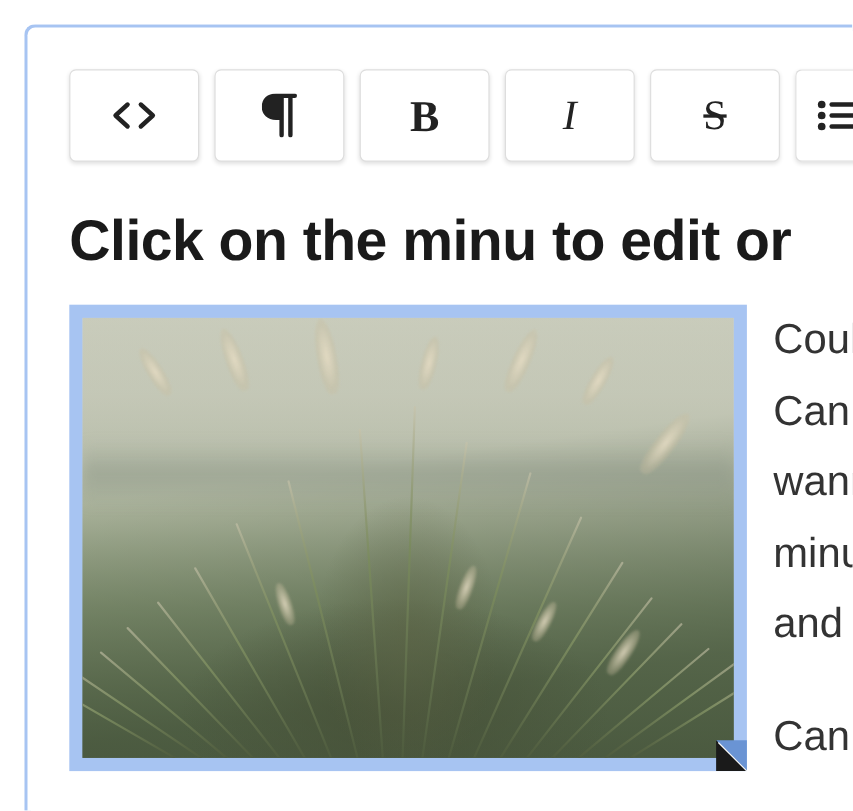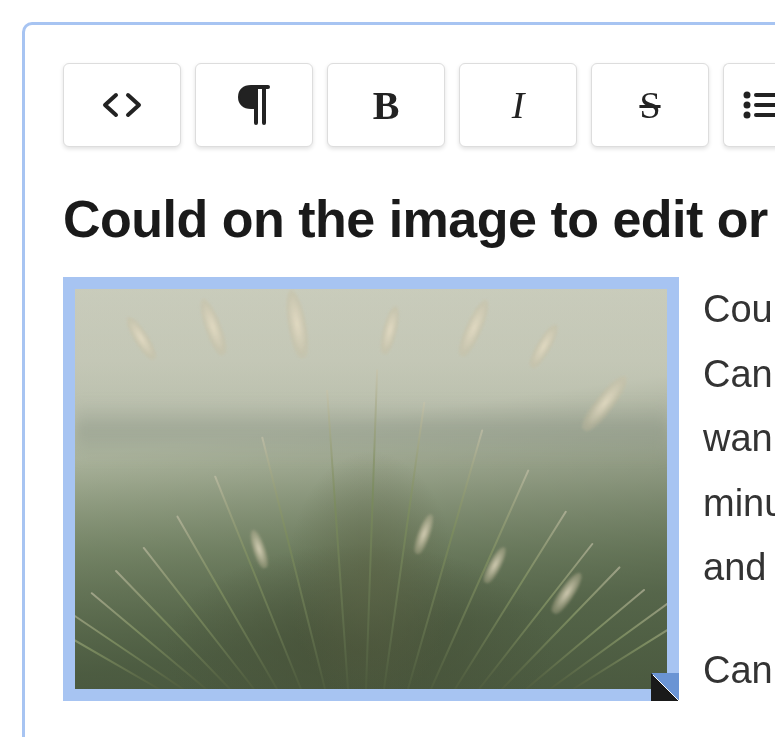--- a/index.html
+++ b/index.html
@@ -173,21 +173,21 @@
         <line x1="14" y1="5" x2="44" y2="5" stroke="#222" stroke-width="4" stroke-linecap="round"></line>
         <circle cx="5" cy="15" r="3.5" fill="#222"></circle>
         <line x1="14" y1="15" x2="44" y2="15" stroke="#222" stroke-width="4" stroke-linecap="round"></line>
         <circle cx="5" cy="25" r="3.5" fill="#222"></circle>
         <line x1="14" y1="25" x2="44" y2="25" stroke="#222" stroke-width="4" stroke-linecap="round"></line>
       </svg>
     </div>
 
   </div>
 
-  <h1 class="heading">Could on the image to edit or</h1>
+  <h1 class="heading">Click on the minu to edit or</h1>
 
   <div class="content-row">
 
     <div class="image-wrap">
       <div class="fake-img" title="Ornamental grass with feathery seed heads in soft backlight">
         <div class="horizon-blur"></div>
         <div class="grass-blade" style="left:46%;height:300px;transform:rotate(-4deg);"></div>
         <div class="grass-blade" style="left:49%;height:320px;transform:rotate(2deg);"></div>
         <div class="grass-blade" style="left:52%;height:290px;transform:rotate(8deg);"></div>
         <div class="grass-blade" style="left:42%;height:260px;transform:rotate(-14deg);"></div>

